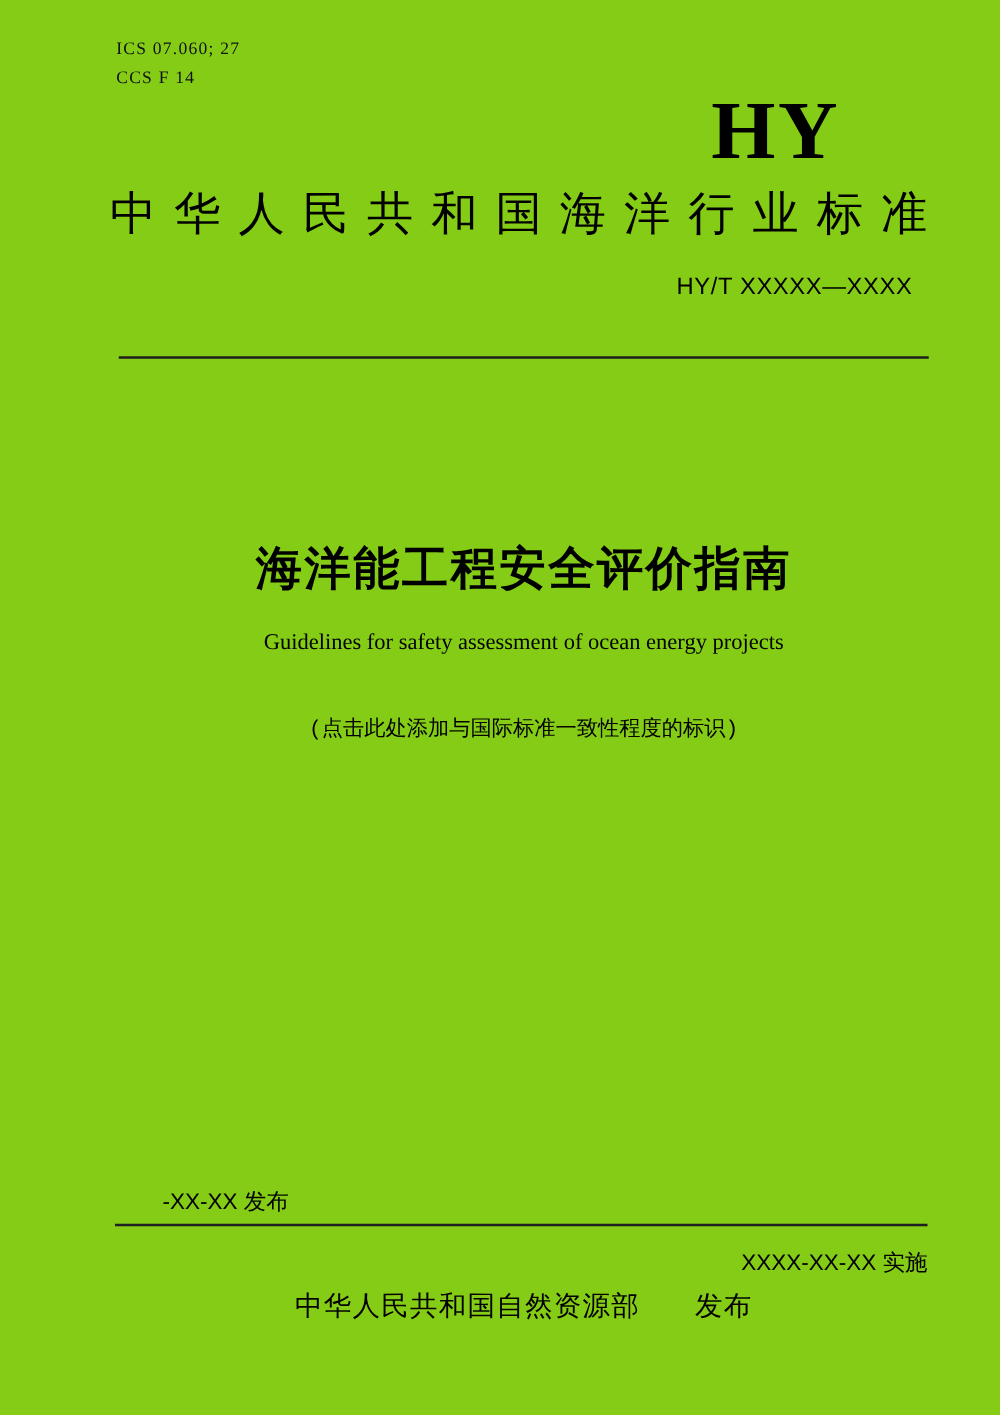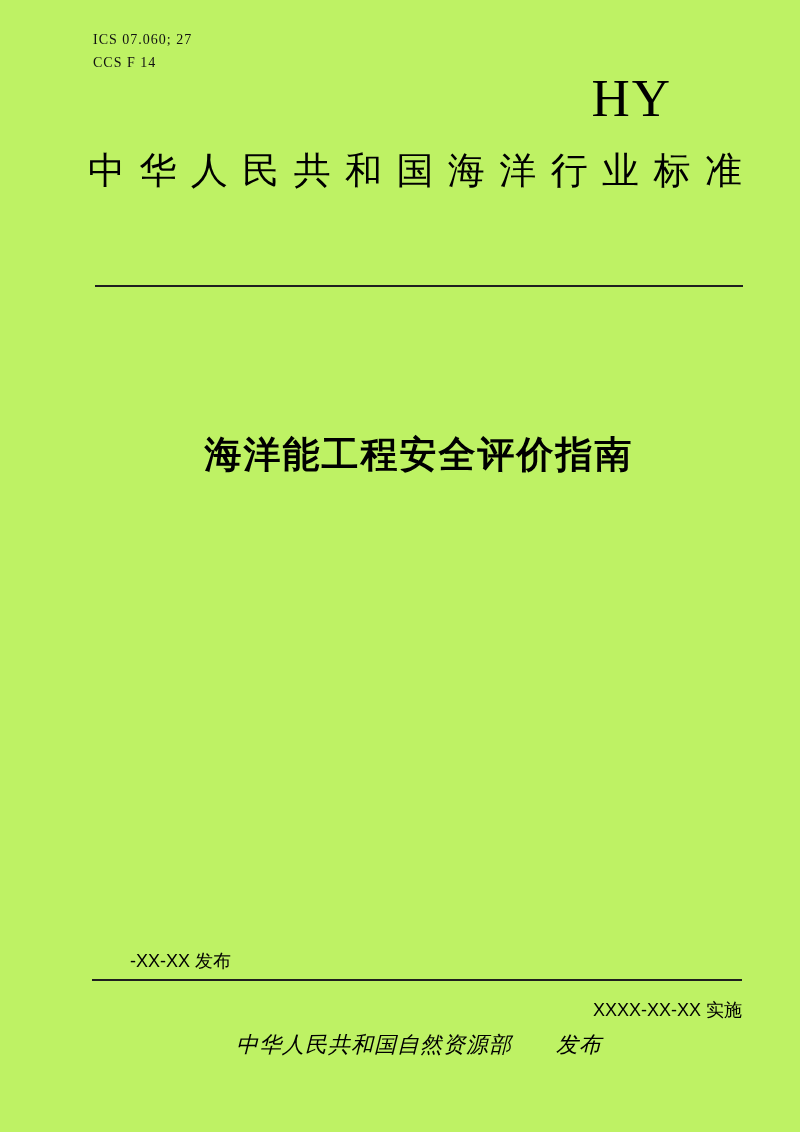--- a/index.html
+++ b/index.html
@@ -4,21 +4,21 @@
 <style>
   html, body {
     margin: 0;
     padding: 0;
     background: #ffffff;
   }
   .page {
     position: relative;
     width: 800px;
     height: 1132px;
-    background: #bef264;
+    background: #84cc16;
     font-family: "Liberation Sans", sans-serif;
     color: #000000;
     overflow: hidden;
   }
   .abs { position: absolute; }
 
   
   .code-line {
     left: 93px;
     font-family: "Liberation Serif", serif;
@@ -27,22 +27,22 @@
     color: #111;
   }
   .code-ics { top: 32px; }
   .code-ccs { top: 55px; }
 
   
   .hy-logo {
     top: 72px;
     right: 128px;
     font-family: "Liberation Serif", serif;
-    font-size: 53px;
-    font-weight: 400;
+    font-size: 66px;
+    font-weight: 700;
     line-height: 1.0;
     letter-spacing: 2px;
     color: #000;
   }
 
   
   .standard-name {
     left: 88px;
     top: 149px;
     width: 654px;
@@ -119,21 +119,20 @@
   .publisher-row {
     left: 95px;
     top: 1030px;
     width: 648px;
     display: flex;
     justify-content: center;
     align-items: flex-start;
     font-size: 22px;
     font-weight: 500;
     letter-spacing: 1px;
-    font-style: italic;
   }
   .publisher-gap { display: inline-block; width: 44px; }
 </style>
 </head>
 <body>
 
 <div class="page">
 
   <div class="abs code-line code-ics">ICS 07.060; 27</div>
   <div class="abs code-line code-ccs">CCS F 14</div>
@@ -149,26 +148,29 @@
       <span>和</span>
       <span>国</span>
       <span>海</span>
       <span>洋</span>
       <span>行</span>
       <span>业</span>
       <span>标</span>
       <span>准</span>
     </div>
 
+  <div class="abs standard-number">HY/T XXXXX—XXXX</div>
 
   <div class="abs rule rule-top"></div>
 
   <div class="abs center-col main-title">海洋能工程安全评价指南</div>
 
+  <div class="abs center-col english-title">Guidelines for safety assessment of ocean energy projects</div>
 
+  <div class="abs center-col consistency-note">(点击此处添加与国际标准一致性程度的标识)</div>
 
 
   <div class="abs date-issue">-XX-XX 发布</div>
   <div class="abs date-impl">XXXX-XX-XX 实施</div>
 
   <div class="abs rule rule-bottom"></div>
 
   <div class="abs publisher-row">
     <span>中华人民共和国自然资源部</span>
     <span class="publisher-gap"></span>

